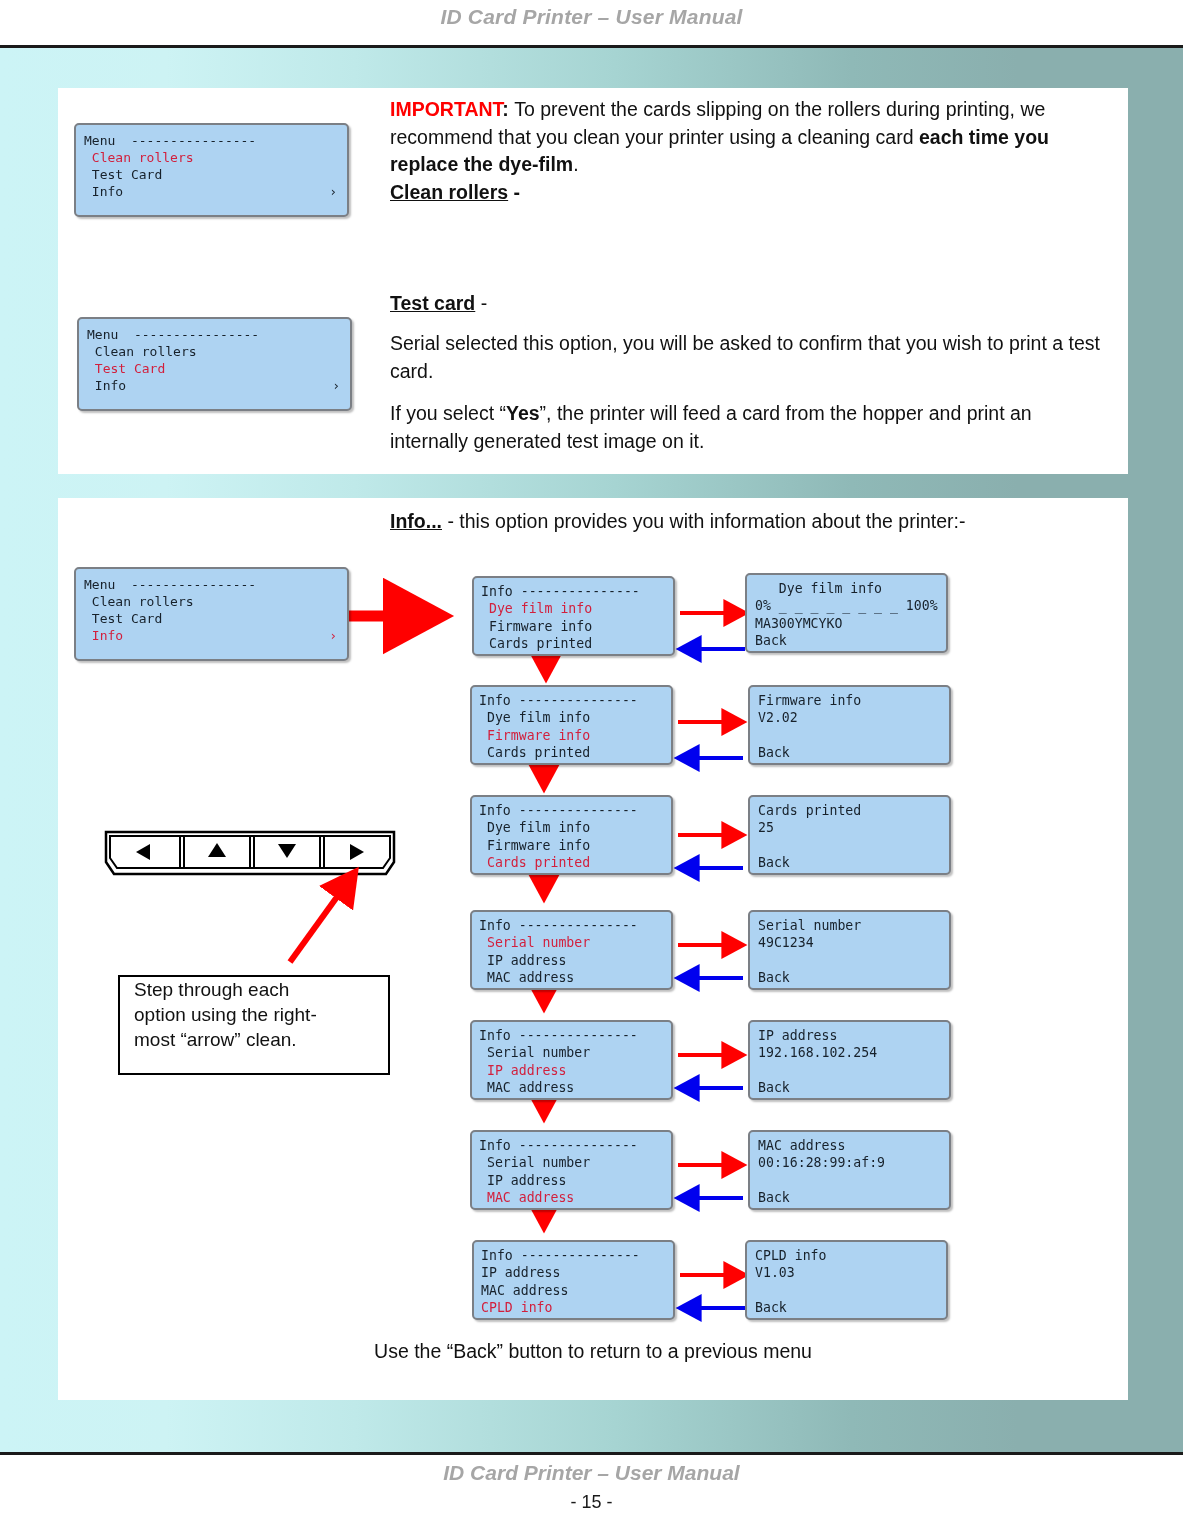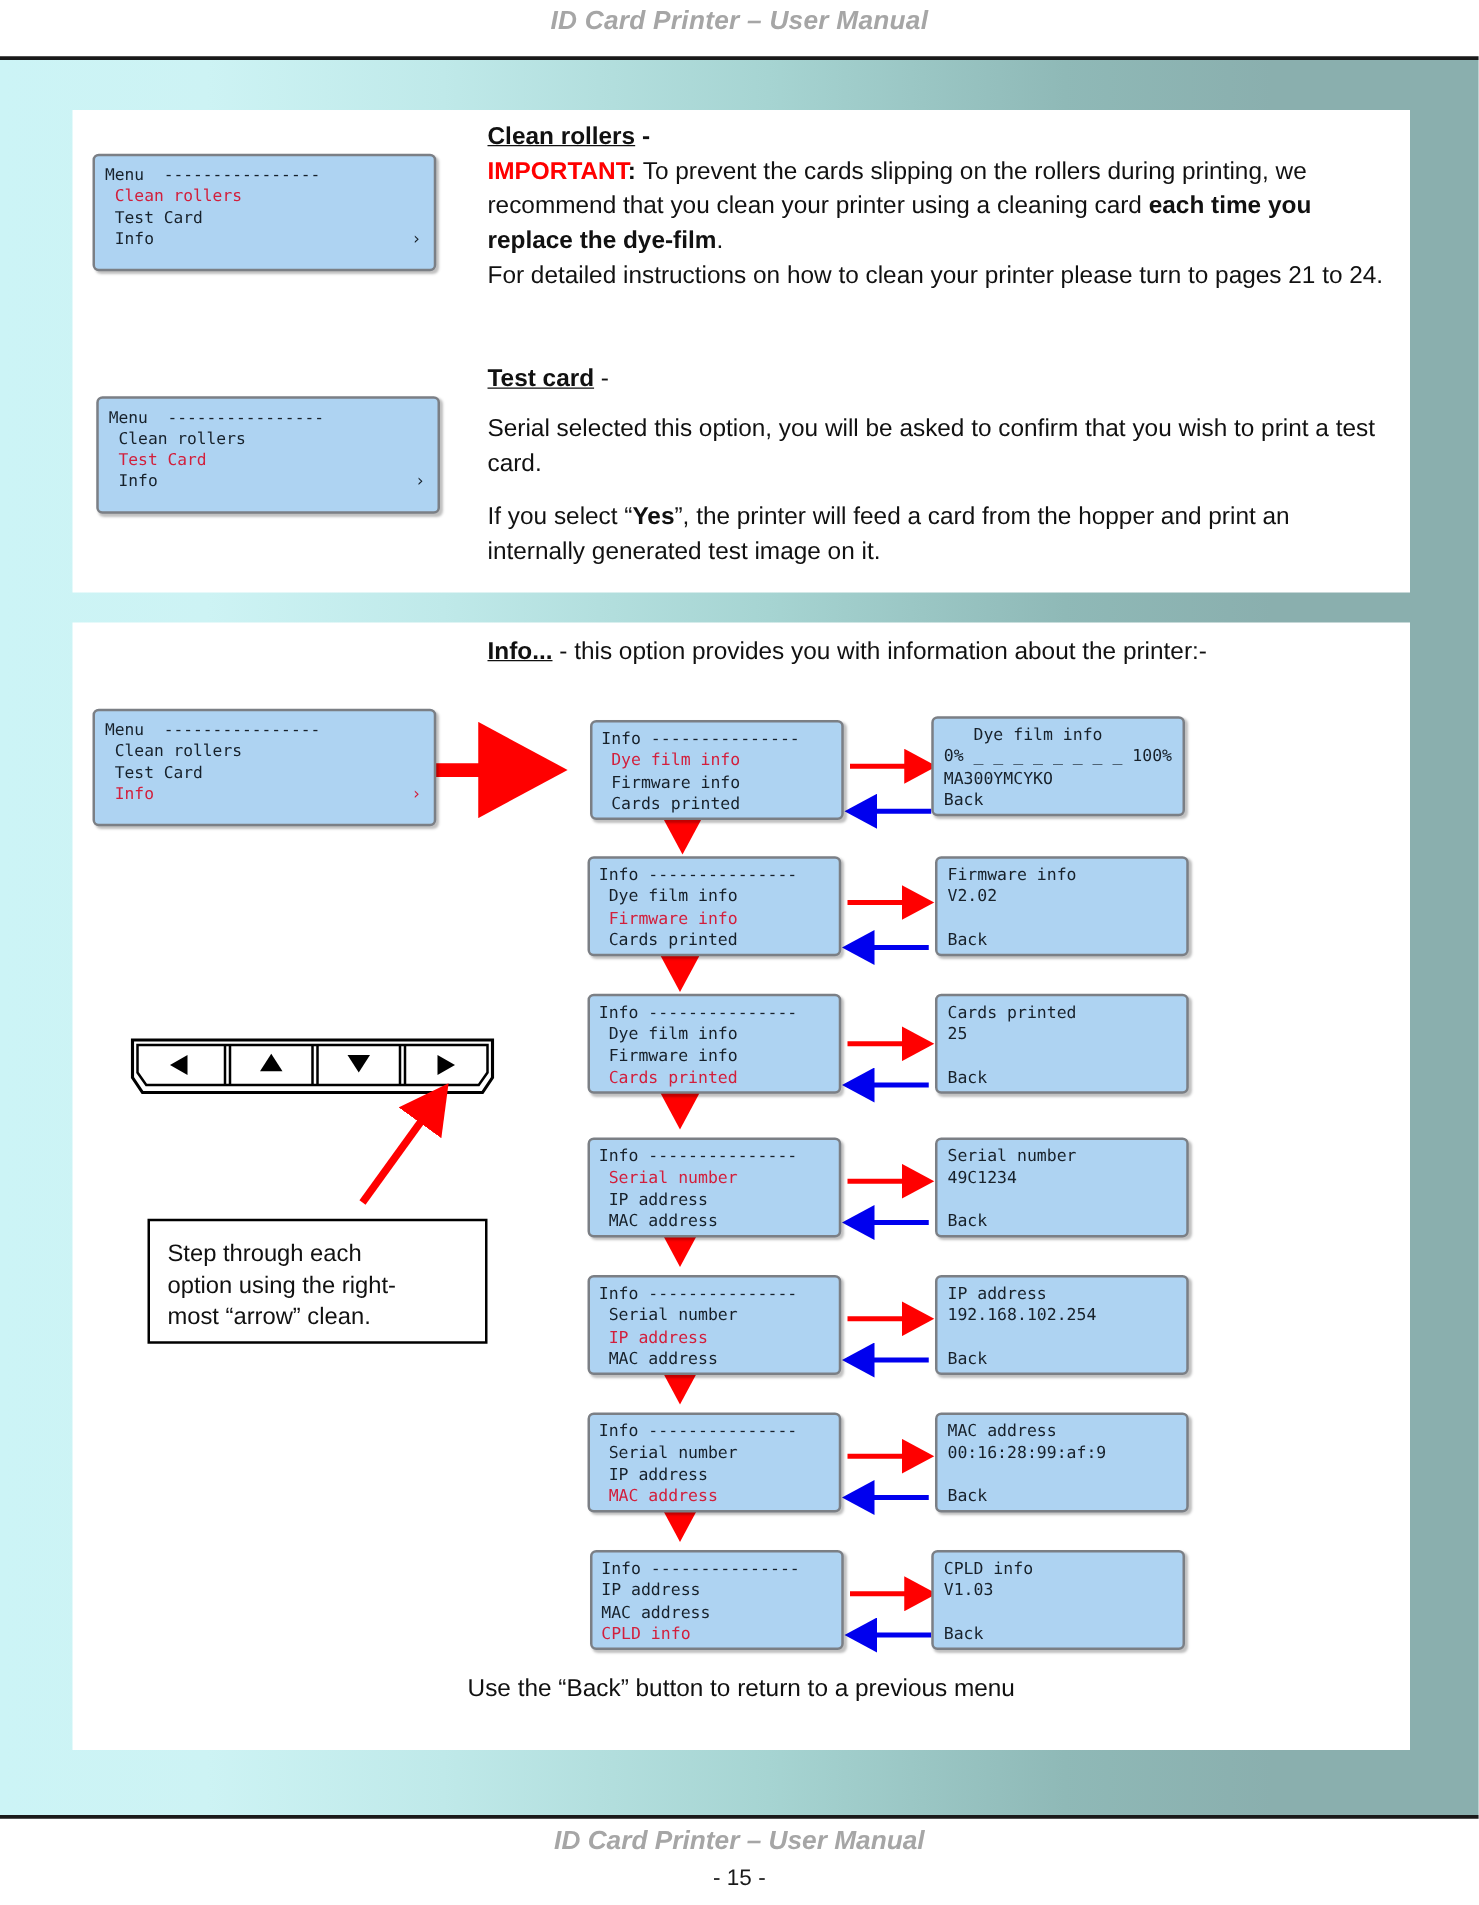--- a/index.html
+++ b/index.html
@@ -146,21 +146,21 @@
   #txt-back    { left: 58px;  top: 1338px; width: 1070px; text-align: center; }
 
   
   #callout {
     position: absolute;
     left: 118px; top: 975px;
     width: 272px; height: 100px;
     border: 2px solid #000000;
     background: #ffffff;
     box-sizing: border-box;
-    padding: 14px 10px 0 14px;
+    padding: 0 10px 0 14px;
     font-size: 19px;
     line-height: 1.32;
     color: #111111;
   }
 
   
   #overlay {
     position: absolute;
     left: 0; top: 0;
     width: 1183px; height: 1524px;
@@ -181,26 +181,25 @@
   <span>ID Card Printer – User Manual</span>
 </div>
 <div class="rule-top"></div>
 
 <div class="backdrop"></div>
 
 <div class="panel" id="panel-top"></div>
 
 <div class="prose" id="txt-clean">
   <div>
+    <span class="imp">IMPORTANT</span><b>: </b><span>To prevent the cards slipping on the rollers during printing, we recommend that you clean your printer using a cleaning card </span><b>each time you replace the dye-film</b><span>.</span>
+  </div>
+  <div>
     <span class="hd">Clean rollers</span><b> -</b>
   </div>
-  <div>
-    <span class="imp">IMPORTANT</span><b>: </b><span>To prevent the cards slipping on the rollers during printing, we recommend that you clean your printer using a cleaning card </span><b>each time you replace the dye-film</b><span>.</span>
-  </div>
-  <div>For detailed instructions on how to clean your printer please turn to pages 21 to 24.</div>
 </div>
 
 <div class="prose" id="txt-test-hd">
   <span class="hd">Test card</span><span> -</span>
 </div>
 <div class="prose" id="txt-test-1">Serial selected this option, you will be asked to confirm that you wish to print a test card.</div>
 <div class="prose" id="txt-test-2">
   <span>If you select “</span><b>Yes</b><span>”, the printer will feed a card from the hopper and print an internally generated test image on it.</span>
 </div>
 

